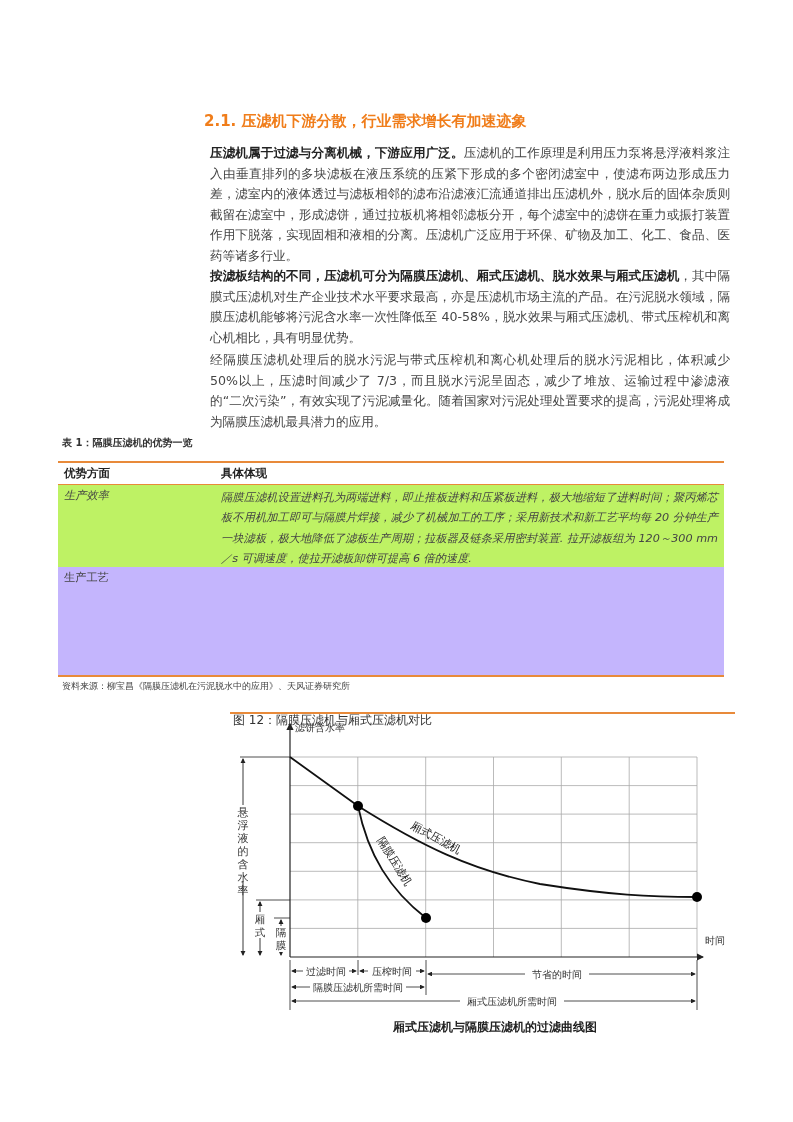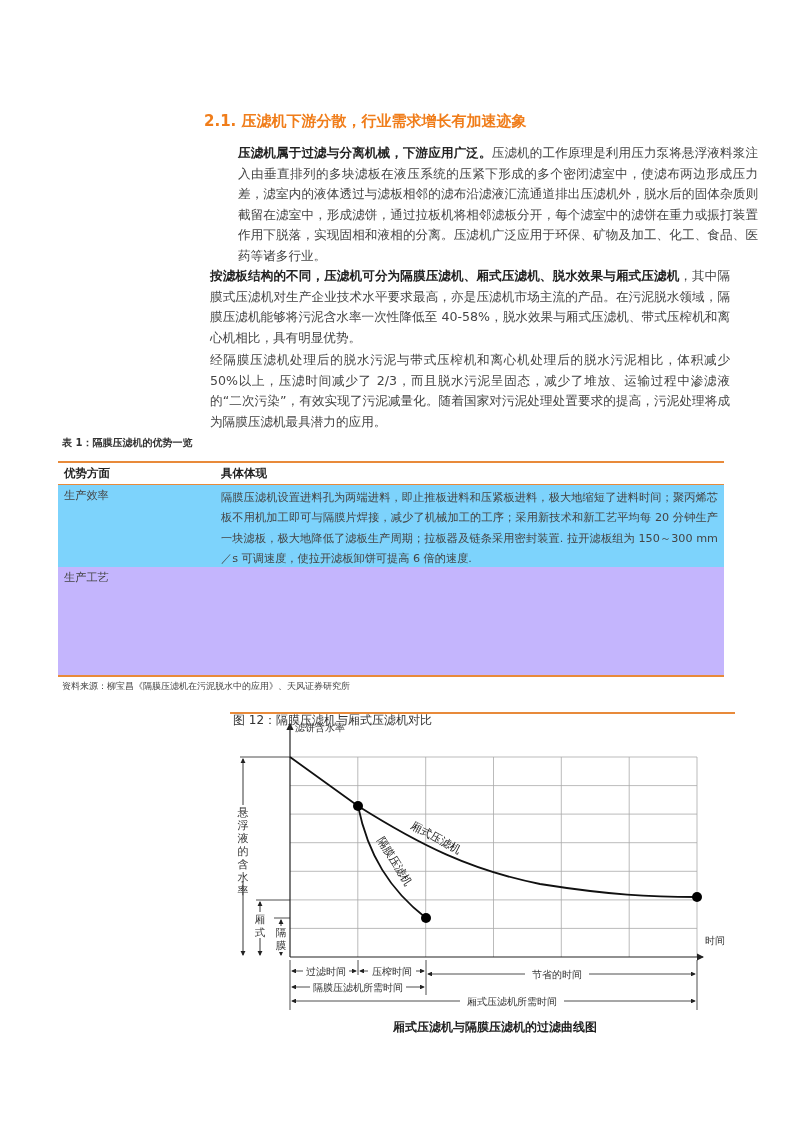--- a/index.html
+++ b/index.html
@@ -1,59 +1,59 @@
 <!DOCTYPE html>
 <html><head>
 <meta charset="utf-8">
 <style>
   html, body { margin:0; padding:0; background:#ffffff; }
   body { width:793px; height:1122px; position:relative; overflow:hidden;
          font-family:"DejaVu Sans", "Liberation Sans", sans-serif; color:#333; }
   .section-title { position:absolute; left:204px; top:112px; font-size:15px; font-weight:bold; color:#f07d1a; letter-spacing:0; }
   .para { position:absolute; left:210px; width:520px; font-size:12.6px; line-height:20.6px; color:#444; text-align:justify; }
   .para b { color:#222; }
-  #p1 { top:143px;margin-left:28px; }
+  #p1 { top:143px; }
   #p2 { top:266px; }
   #p3 { top:350px; }
   .tbl-caption { position:absolute; left:62px; top:436px; font-size:10px; font-weight:bold; color:#333; }
   .tbl-top { position:absolute; left:58px; top:461px; width:666px; height:1.5px; background:#e88a3a; }
   .tbl-hdr-line { position:absolute; left:58px; top:484px; width:666px; height:1.5px; background:#e88a3a; }
   .th { position:absolute; top:466px; font-size:11.5px; font-weight:bold; color:#222; }
   .row { position:absolute; left:58px; width:666px; }
   .row .c1 { position:absolute; left:6px; top:3px; font-size:11.2px; color:#444; }
   .row .c2 { position:absolute; left:163px; top:3px; width:497px; font-size:11.2px; line-height:20.4px; color:#444; text-align:justify; }
-  #row1 { top:485px; height:82px; background:#7dd3fc; }
+  #row1 { top:485px; height:82px; background:#bef264;font-style:italic; }
   #row2 { top:567px; height:108px; background:#c4b5fd; }
   .tbl-bottom { position:absolute; left:58px; top:675px; width:666px; height:1.5px; background:#e88a3a; }
   .source { position:absolute; left:62px; top:680px; font-size:9px; color:#444; }
   .fig-caption { position:absolute; left:233px; top:712px; font-size:12px; font-weight:normal; color:#333; }
   .fig-line { position:absolute; left:230px; top:712px; width:505px; height:1.5px; background:#e88a3a; }
   svg.chart { position:absolute; left:230px; top:714px; }
   svg text { font-family:"DejaVu Sans", "Liberation Sans", sans-serif; }
 </style>
 </head>
 <body>
 
 <div class="section-title">2.1. 压滤机下游分散，行业需求增长有加速迹象</div>
 
 <div class="para" id="p1"><b>压滤机属于过滤与分离机械，下游应用广泛。</b><span>压滤机的工作原理是利用压力泵将悬浮液料浆注入由垂直排列的多块滤板在液压系统的压紧下形成的多个密闭滤室中，使滤布两边形成压力差，滤室内的液体透过与滤板相邻的滤布沿滤液汇流通道排出压滤机外，脱水后的固体杂质则截留在滤室中，形成滤饼，通过拉板机将相邻滤板分开，每个滤室中的滤饼在重力或振打装置作用下脱落，实现固相和液相的分离。压滤机广泛应用于环保、矿物及加工、化工、食品、医药等诸多行业。</span></div>
 
 <div class="para" id="p2"><b>按滤板结构的不同，压滤机可分为隔膜压滤机、厢式压滤机、脱水效果与厢式压滤机</b><span>，其中隔膜式压滤机对生产企业技术水平要求最高，亦是压滤机市场主流的产品。在污泥脱水领域，隔膜压滤机能够将污泥含水率一次性降低至 40-58%，脱水效果与厢式压滤机、带式压榨机和离心机相比，具有明显优势。</span></div>
 
-<div class="para" id="p3"><span>经隔膜压滤机处理后的脱水污泥与带式压榨机和离心机处理后的脱水污泥相比，体积减少 50%以上，压滤时间减少了 2/3，而且脱水污泥呈固态，减少了堆放、运输过程中渗滤液的“二次污染”，有效实现了污泥减量化。随着国家对污泥处理处置要求的提高，污泥处理将成为隔膜压滤机最具潜力的应用。</span></div>
+<div class="para" id="p3"><span>经隔膜压滤机处理后的脱水污泥与带式压榨机和离心机处理后的脱水污泥相比，体积减少 50%以上，压滤时间减少了 7/3，而且脱水污泥呈固态，减少了堆放、运输过程中渗滤液的“二次污染”，有效实现了污泥减量化。随着国家对污泥处理处置要求的提高，污泥处理将成为隔膜压滤机最具潜力的应用。</span></div>
 
 <div class="tbl-caption">表 1：隔膜压滤机的优势一览</div>
 <div class="tbl-top"></div>
 <div class="th" style="left:64px;">优势方面</div>
 <div class="th" style="left:221px;">具体体现</div>
 <div class="tbl-hdr-line"></div>
 
 <div class="row" id="row1">
   <div class="c1">生产效率</div>
-  <div class="c2">隔膜压滤机设置进料孔为两端进料，即止推板进料和压紧板进料，极大地缩短了进料时间；聚丙烯芯板不用机加工即可与隔膜片焊接，减少了机械加工的工序；采用新技术和新工艺平均每 20 分钟生产一块滤板，极大地降低了滤板生产周期；拉板器及链条采用密封装置. 拉开滤板组为 150～300 mm／s 可调速度，使拉开滤板卸饼可提高 6 倍的速度.</div>
+  <div class="c2">隔膜压滤机设置进料孔为两端进料，即止推板进料和压紧板进料，极大地缩短了进料时间；聚丙烯芯板不用机加工即可与隔膜片焊接，减少了机械加工的工序；采用新技术和新工艺平均每 20 分钟生产一块滤板，极大地降低了滤板生产周期；拉板器及链条采用密封装置. 拉开滤板组为 120～300 mm／s 可调速度，使拉开滤板卸饼可提高 6 倍的速度.</div>
 </div>
 <div class="row" id="row2">
   <div class="c1">生产工艺</div>
 </div>
 <div class="tbl-bottom"></div>
 <div class="source">资料来源：柳宝昌《隔膜压滤机在污泥脱水中的应用》、天风证券研究所</div>
 
 <div class="fig-caption">图 12：隔膜压滤机与厢式压滤机对比</div>
 <div class="fig-line"></div>
 

